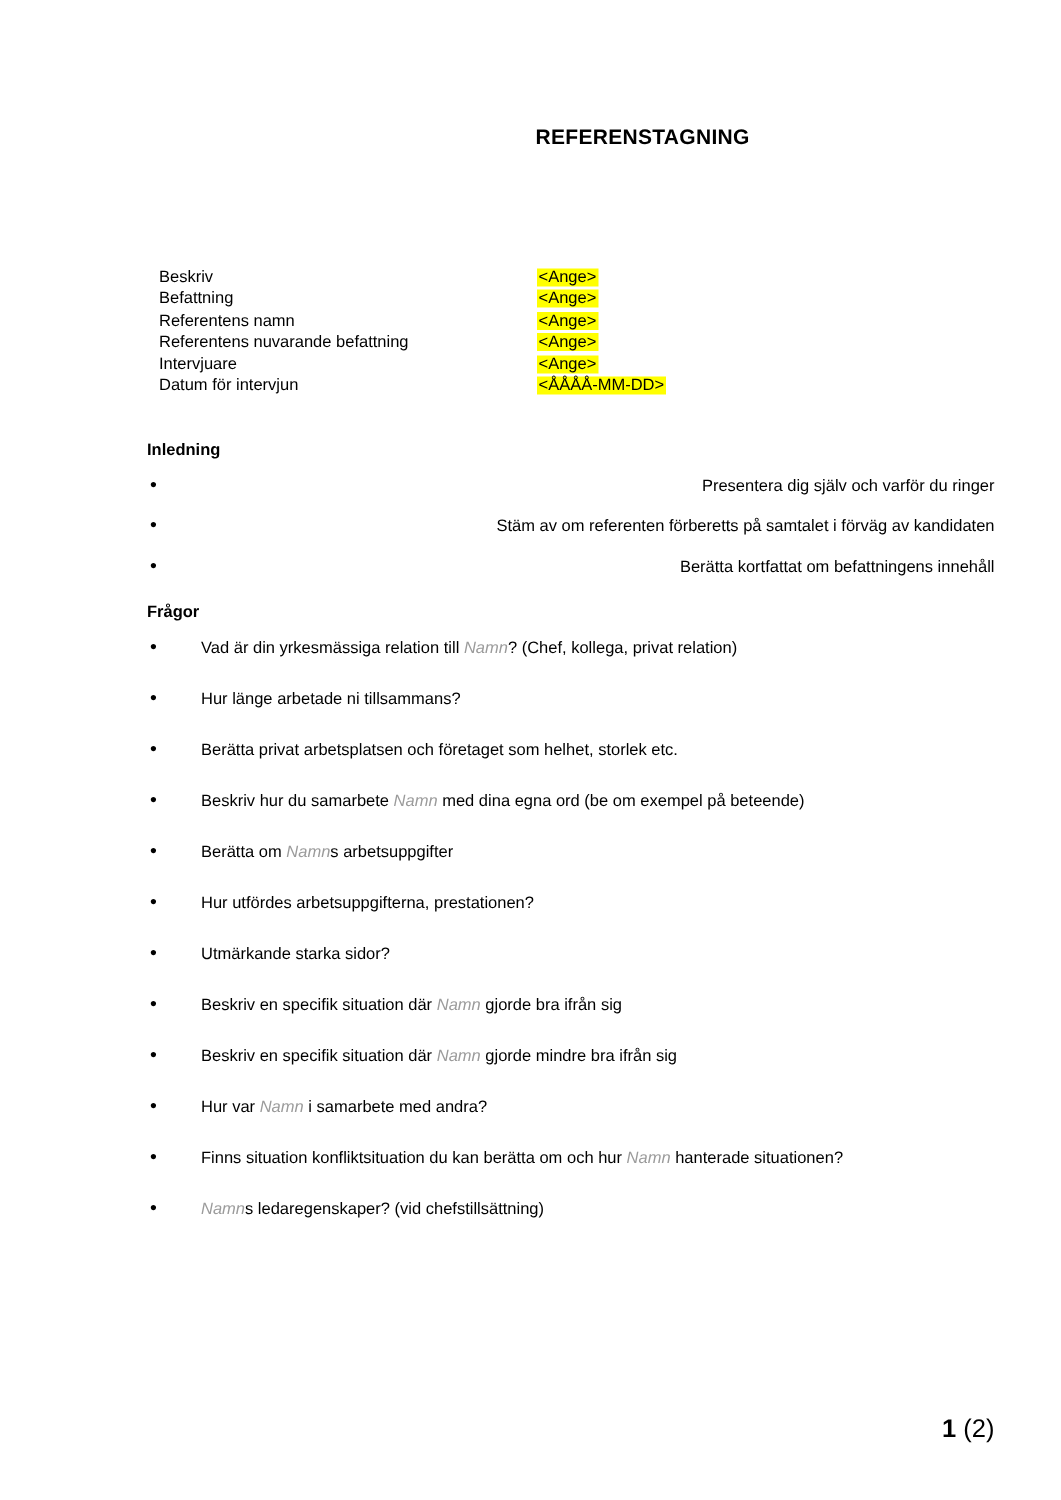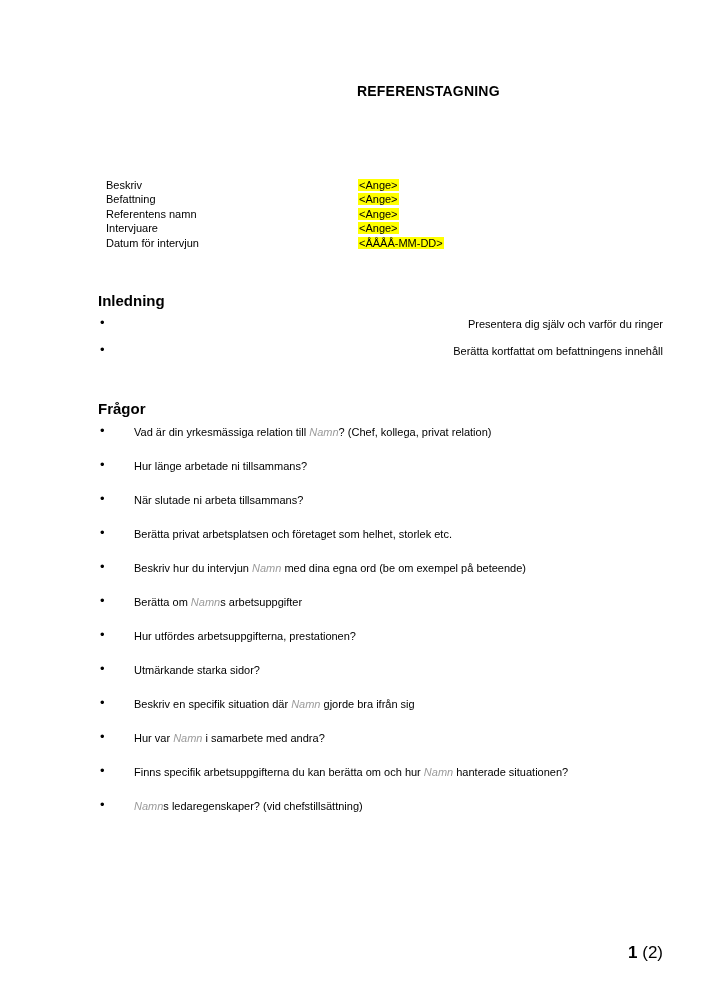--- a/index.html
+++ b/index.html
@@ -15,21 +15,21 @@
     font-size:14px; font-weight:bold; line-height:15px; letter-spacing:.2px;
     margin:0;
   }
   .form-block { position:absolute; left:106px; top:178px; font-size:11px; }
   .form-row { line-height:14.4px; white-space:nowrap; }
   .form-label { display:inline-block; width:252px; }
   .hl { background:var(--hl); padding:0 1px; }
   .sec { position:absolute; left:98px; width:565px; }
   .sec-inledning { top:291px; }
   .sec-fragor { top:399px; }
-  .sec h2 { margin:0 0 7px 0; font-size:15px; font-weight:bold; line-height:19px; }
+  .sec h2 { margin:0 0 7px 0; font-size:11px; font-weight:bold; line-height:19px; }
   .sec ul { margin:0; padding:0; list-style:none; font-size:11px; }
   .sec li { position:relative; padding-left:36px; line-height:14px; }
   .sec-inledning li { margin-bottom:13px;text-align:right; }
   .sec-fragor li { margin-bottom:20px; }
   .sec li::before { content:"\2022"; position:absolute; left:2px; top:-1px; font-size:13px; }
   .placeholder { color:var(--ph); font-style:italic; }
   .footer {
     position:absolute; top:946px; right:44px; font-size:17px; line-height:14px;
   }
   .footer .pnum { font-weight:bold; }
@@ -38,46 +38,48 @@
 <body>
 
 <div class="page">
 
   <h1 class="doc-title">REFERENSTAGNING</h1>
 
   <div class="form-block" id="form-rows">
       <div class="form-row"><span class="form-label">Beskriv</span><span class="hl">&lt;Ange&gt;</span></div>
       <div class="form-row"><span class="form-label">Befattning</span><span class="hl">&lt;Ange&gt;</span></div>
       <div class="form-row"><span class="form-label">Referentens namn</span><span class="hl">&lt;Ange&gt;</span></div>
+      <div class="form-row"><span class="form-label">Referentens nuvarande befattning</span><span class="hl">&lt;Ange&gt;</span></div>
       <div class="form-row"><span class="form-label">Intervjuare</span><span class="hl">&lt;Ange&gt;</span></div>
       <div class="form-row"><span class="form-label">Datum för intervjun</span><span class="hl">&lt;ÅÅÅÅ-MM-DD&gt;</span></div>
     </div>
 
   <section class="sec sec-inledning">
     <h2>Inledning</h2>
     <ul>
         <li><span>Presentera dig själv och varför du ringer</span></li>
+        <li><span>Stäm av om referenten förberetts på samtalet i förväg av kandidaten</span></li>
         <li><span>Berätta kortfattat om befattningens innehåll</span></li>
       </ul>
   </section>
 
   <section class="sec sec-fragor">
     <h2>Frågor</h2>
     <ul>
         <li><span>Vad är din yrkesmässiga relation till </span><span class="placeholder">Namn</span><span>? (Chef, kollega, privat relation)</span></li>
         <li><span>Hur länge arbetade ni tillsammans?</span></li>
-        <li><span>När slutade ni arbeta tillsammans?</span></li>
         <li><span>Berätta privat arbetsplatsen och företaget som helhet, storlek etc.</span></li>
-        <li><span>Beskriv hur du intervjun </span><span class="placeholder">Namn</span><span> med dina egna ord (be om exempel på beteende)</span></li>
+        <li><span>Beskriv hur du samarbete </span><span class="placeholder">Namn</span><span> med dina egna ord (be om exempel på beteende)</span></li>
         <li><span>Berätta om </span><span class="placeholder">Namn</span><span>s arbetsuppgifter</span></li>
         <li><span>Hur utfördes arbetsuppgifterna, prestationen?</span></li>
         <li><span>Utmärkande starka sidor?</span></li>
         <li><span>Beskriv en specifik situation där </span><span class="placeholder">Namn</span><span> gjorde bra ifrån sig</span></li>
+        <li><span>Beskriv en specifik situation där </span><span class="placeholder">Namn</span><span> gjorde mindre bra ifrån sig</span></li>
         <li><span>Hur var </span><span class="placeholder">Namn</span><span> i samarbete med andra?</span></li>
-        <li><span>Finns specifik arbetsuppgifterna du kan berätta om och hur </span><span class="placeholder">Namn</span><span> hanterade situationen?</span></li>
+        <li><span>Finns situation konfliktsituation du kan berätta om och hur </span><span class="placeholder">Namn</span><span> hanterade situationen?</span></li>
         <li><span class="placeholder">Namn</span><span>s ledaregenskaper? (vid chefstillsättning)</span></li>
       </ul>
   </section>
 
   <div class="footer">
     <span class="pnum">1</span>
     <span>(2)</span>
   </div>
 
 </div>

